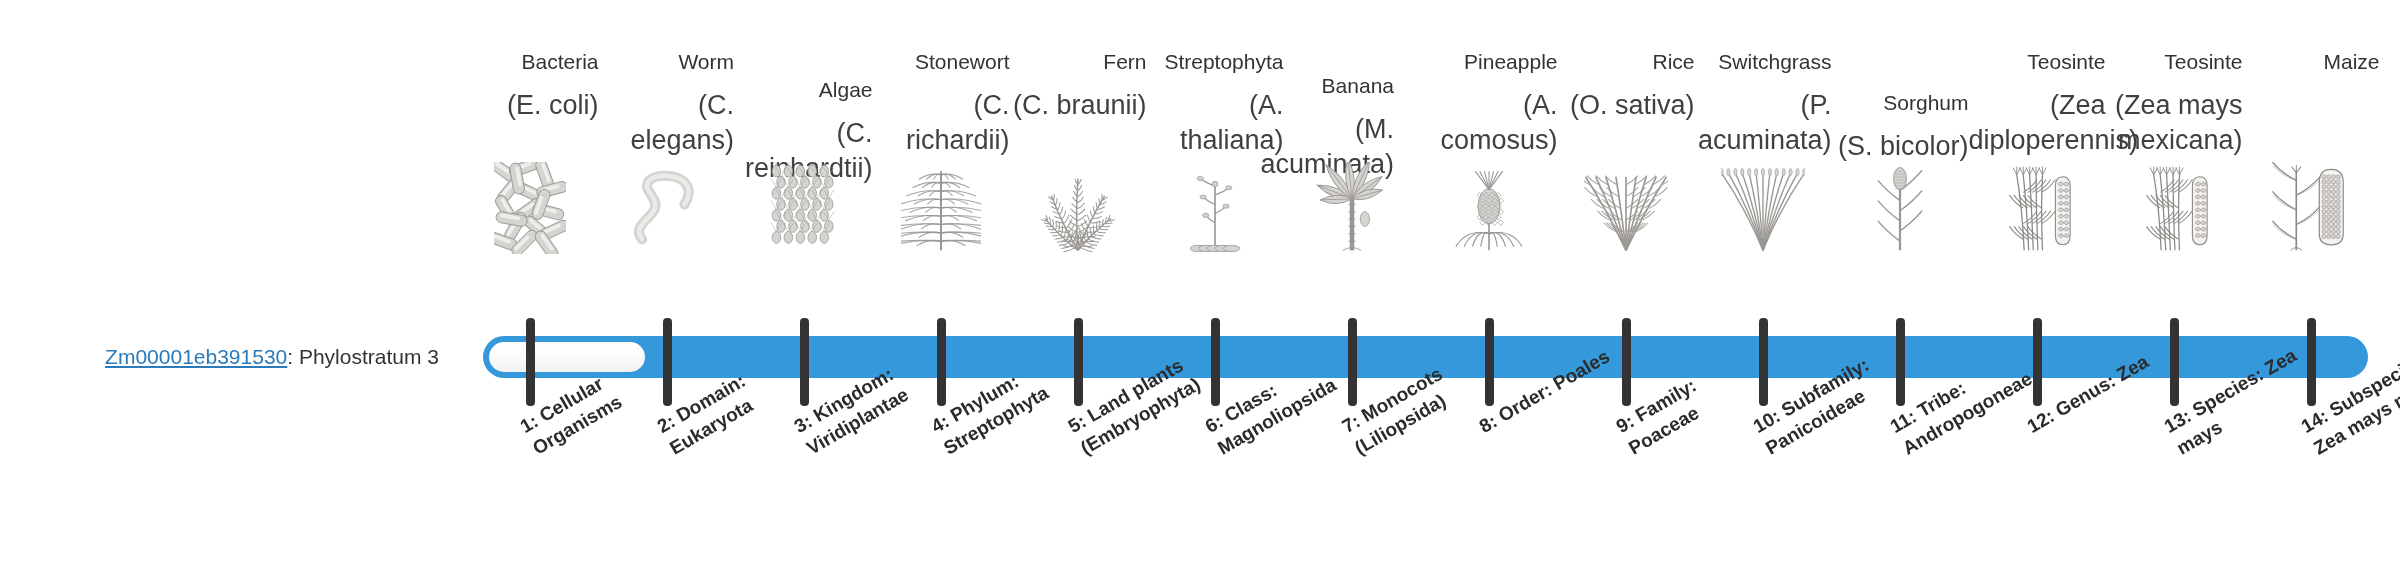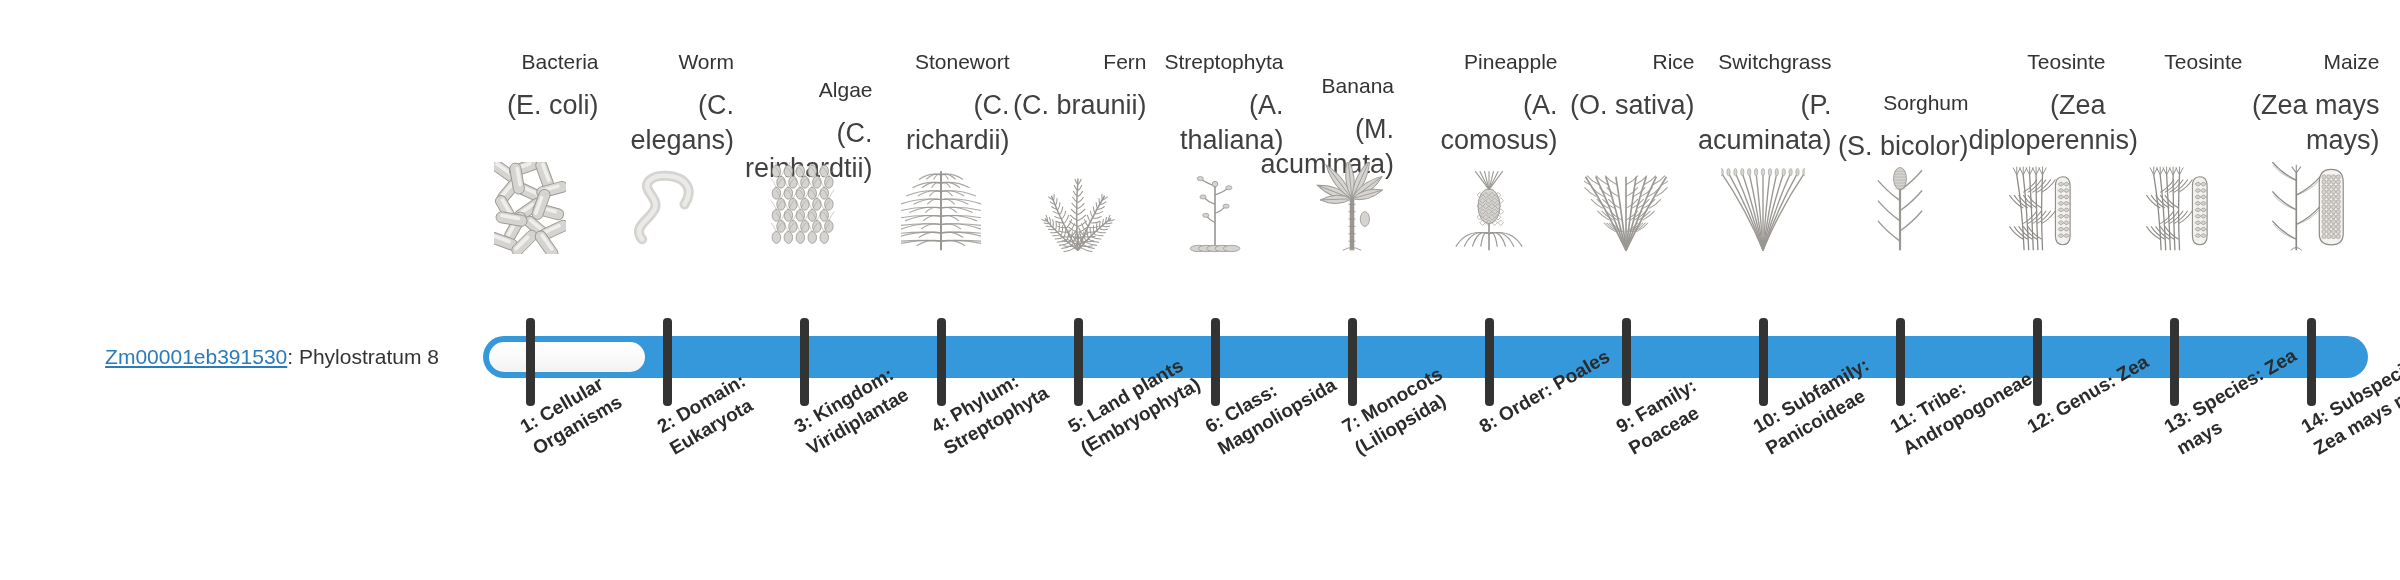--- a/index.html
+++ b/index.html
@@ -120,21 +120,21 @@
     white-space: normal;
   }
 </style>
 </head>
 <body>
 
 <div id="stage">
 
   <div class="gene-label">
     <span class="gene-id">Zm00001eb391530</span>
-      <span class="gene-suffix"><span>: </span><span>Phylostratum 8</span></span>
+      <span class="gene-suffix"><span>: </span><span>Phylostratum 3</span></span>
   </div>
 
   <div id="columns-layer">
       <div class="col-head" style="left: 461.5px;">
         <div class="col-common">Bacteria</div>
      <div class="col-sci">(E. coli)</div>
       </div>
       <div class="organism" style="left: 461.5px;">
         <svg width="72" height="92" viewBox="0 0 72 100">
           <g transform="translate(8,10) rotate(35)">
@@ -820,20 +820,21 @@
           <path d="M69 66 q3 -4 6 0 q-3 4 -6 0 Z" fill="#d6d4d0" stroke="#8d8a86" stroke-width=".7"></path>
           <path d="M75 66 q3 -4 6 0 q-3 4 -6 0 Z" fill="#d6d4d0" stroke="#8d8a86" stroke-width=".7"></path>
           <path d="M69 73 q3 -4 6 0 q-3 4 -6 0 Z" fill="#d6d4d0" stroke="#8d8a86" stroke-width=".7"></path>
           <path d="M75 73 q3 -4 6 0 q-3 4 -6 0 Z" fill="#d6d4d0" stroke="#8d8a86" stroke-width=".7"></path>
           <path d="M69 80 q3 -4 6 0 q-3 4 -6 0 Z" fill="#d6d4d0" stroke="#8d8a86" stroke-width=".7"></path>
           <path d="M75 80 q3 -4 6 0 q-3 4 -6 0 Z" fill="#d6d4d0" stroke="#8d8a86" stroke-width=".7"></path>
         </svg>
       </div>
       <div class="col-head" style="left: 2105.5px;">
         <div class="col-common">Teosinte</div>
+     <div class="col-sci">(Zea mays mexicana)</div>
       </div>
       <div class="organism" style="left: 2105.5px;">
         <svg width="108" height="92" viewBox="0 0 92 100">
           <path d="M32 96 Q 30 50 24 14" stroke="#8d8a86" stroke-width="1.4" fill="none"></path>
           <path d="M31 84 q-9 -5 -15 -14" stroke="#8d8a86" stroke-width="1.1" fill="none"></path>
           <path d="M31 67 q9 -5 15 -14" stroke="#8d8a86" stroke-width="1.1" fill="none"></path>
           <path d="M31 50 q-9 -5 -15 -14" stroke="#8d8a86" stroke-width="1.1" fill="none"></path>
           <path d="M31 33 q9 -5 15 -14" stroke="#8d8a86" stroke-width="1.1" fill="none"></path>
           <path d="M24 14 l-4 -8 M24 14 l0 -9 M24 14 l4 -8" stroke="#8d8a86" stroke-width="1" fill="none"></path>
           <path d="M37 96 Q 35 50 31 14" stroke="#8d8a86" stroke-width="1.4" fill="none"></path>
@@ -876,21 +877,20 @@
           <path d="M69 66 q3 -4 6 0 q-3 4 -6 0 Z" fill="#d6d4d0" stroke="#8d8a86" stroke-width=".7"></path>
           <path d="M75 66 q3 -4 6 0 q-3 4 -6 0 Z" fill="#d6d4d0" stroke="#8d8a86" stroke-width=".7"></path>
           <path d="M69 73 q3 -4 6 0 q-3 4 -6 0 Z" fill="#d6d4d0" stroke="#8d8a86" stroke-width=".7"></path>
           <path d="M75 73 q3 -4 6 0 q-3 4 -6 0 Z" fill="#d6d4d0" stroke="#8d8a86" stroke-width=".7"></path>
           <path d="M69 80 q3 -4 6 0 q-3 4 -6 0 Z" fill="#d6d4d0" stroke="#8d8a86" stroke-width=".7"></path>
           <path d="M75 80 q3 -4 6 0 q-3 4 -6 0 Z" fill="#d6d4d0" stroke="#8d8a86" stroke-width=".7"></path>
         </svg>
       </div>
       <div class="col-head" style="left: 2242.5px;">
         <div class="col-common">Maize</div>
-     <div class="col-sci">(Zea mays mays)</div>
       </div>
       <div class="organism" style="left: 2242.5px;">
         <svg width="104" height="92" viewBox="0 0 92 100">
           <path d="M30 96 L30 12" stroke="#8d8a86" stroke-width="1.8" fill="none"></path>
           <path d="M30 84 Q 14 76 4 64" stroke="#8d8a86" stroke-width="1.3" fill="none"></path>
               <path d="M30 84 Q 16 80 5 68" stroke="#8d8a86" stroke-width=".8" fill="none" opacity=".7"></path>
           <path d="M30 68 Q 46 60 56 48" stroke="#8d8a86" stroke-width="1.3" fill="none"></path>
               <path d="M30 68 Q 44 64 55 52" stroke="#8d8a86" stroke-width=".8" fill="none" opacity=".7"></path>
           <path d="M30 52 Q 14 44 4 32" stroke="#8d8a86" stroke-width="1.3" fill="none"></path>
               <path d="M30 52 Q 16 48 5 36" stroke="#8d8a86" stroke-width=".8" fill="none" opacity=".7"></path>

